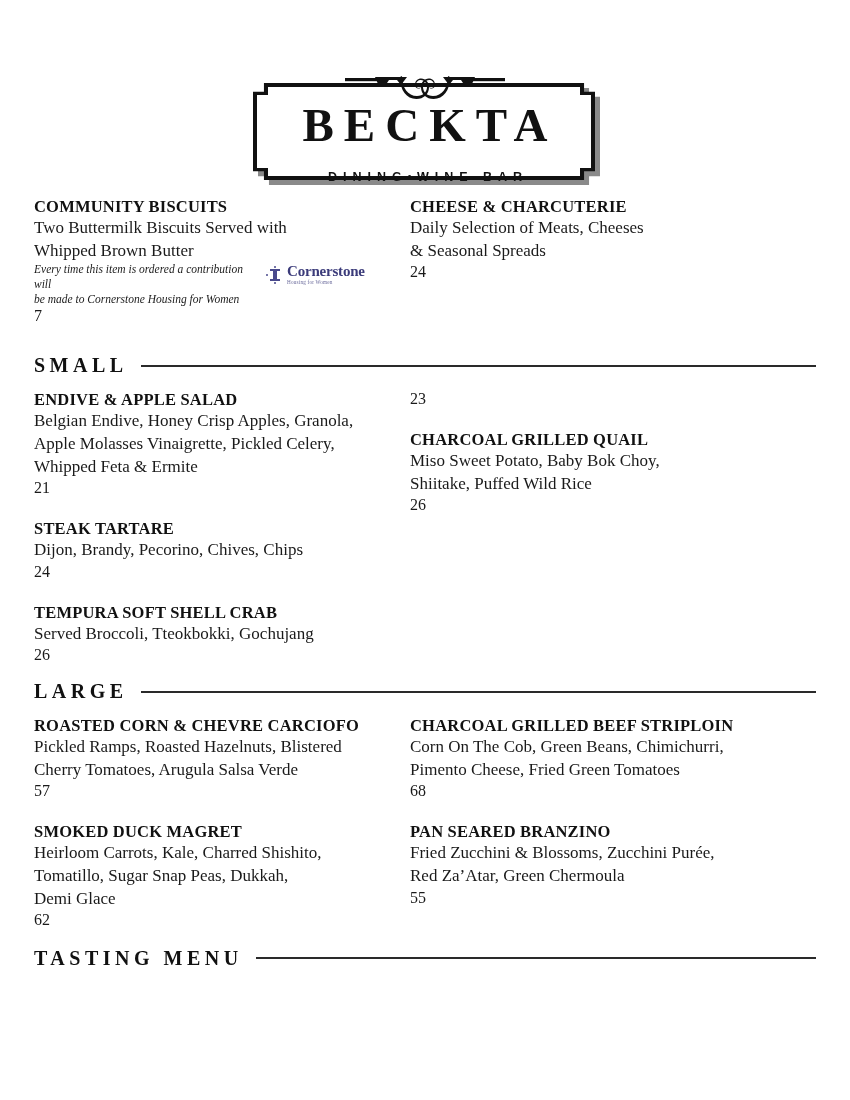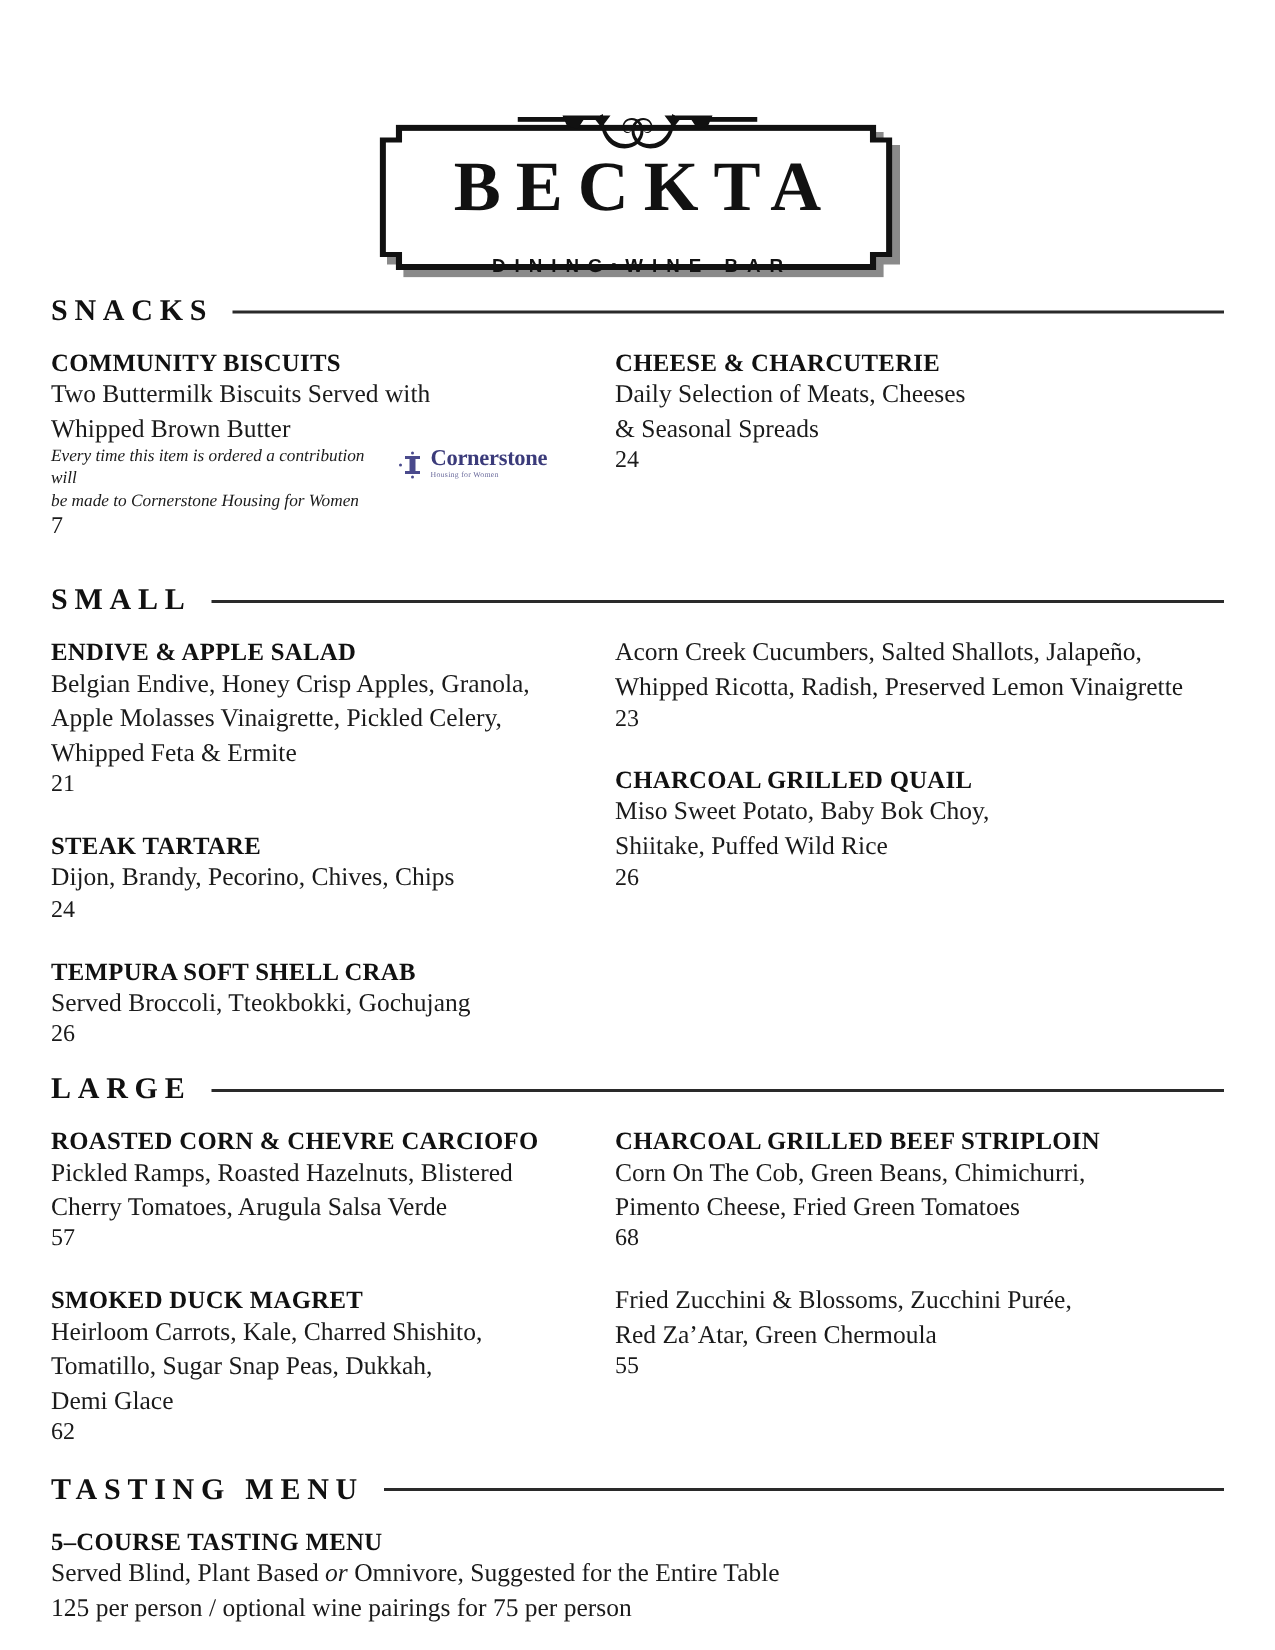--- a/index.html
+++ b/index.html
@@ -238,24 +238,20 @@
     </div>
 
     <div class="brand-name">BECKTA</div>
     <div class="brand-sub"><span>DINING</span><span class="bullet">▪</span><span>WINE BAR</span></div>
   </div>
 </div>
 
 <div class="menu">
 
   <div class="section section-snacks">
-    <div class="section-head">
-      <div class="section-title">SNACKS</div>
-      <div class="section-rule"></div>
-    </div>
     <div class="cols">
       <div class="col-left">
         <div class="item">
           <div class="item-name">COMMUNITY BISCUITS</div>
           <div class="item-desc">Two Buttermilk Biscuits Served with<br>Whipped Brown Butter</div>
           <div class="note-row">
             <div class="item-note">Every time this item is ordered a contribution will<br>be made to Cornerstone Housing for Women</div>
             <div class="cornerstone">
               <svg class="cs-mark" width="20" height="20" viewBox="0 0 20 20">
                 <circle cx="2" cy="10" r="1" fill="#4a4a8c"></circle>
@@ -300,21 +296,20 @@
           <div class="item-price">24</div>
         </div>
         <div class="item">
           <div class="item-name">TEMPURA SOFT SHELL CRAB</div>
           <div class="item-desc">Served Broccoli, Tteokbokki, Gochujang</div>
           <div class="item-price">26</div>
         </div>
       </div>
       <div class="col-right">
         <div class="item">
-          <div class="item-desc">Acorn Creek Cucumbers, Salted Shallots, Jalapeño,<br>Whipped Ricotta, Radish, Preserved Lemon Vinaigrette</div>
           <div class="item-price">23</div>
         </div>
         <div class="item">
           <div class="item-name">CHARCOAL GRILLED QUAIL</div>
           <div class="item-desc">Miso Sweet Potato, Baby Bok Choy,<br>Shiitake, Puffed Wild Rice</div>
           <div class="item-price">26</div>
         </div>
       </div>
     </div>
   </div>
@@ -337,32 +332,28 @@
           <div class="item-price">62</div>
         </div>
       </div>
       <div class="col-right">
         <div class="item">
           <div class="item-name">CHARCOAL GRILLED BEEF STRIPLOIN</div>
           <div class="item-desc">Corn On The Cob, Green Beans, Chimichurri,<br>Pimento Cheese, Fried Green Tomatoes</div>
           <div class="item-price">68</div>
         </div>
         <div class="item">
+          <div class="item-name">PAN SEARED BRANZINO</div>
           <div class="item-desc">Fried Zucchini &amp; Blossoms, Zucchini Purée,<br>Red Za’Atar, Green Chermoula</div>
           <div class="item-price">55</div>
         </div>
       </div>
     </div>
   </div>
 
   <div class="section">
     <div class="section-head">
       <div class="section-title">TASTING MENU</div>
       <div class="section-rule"></div>
     </div>
-    <div class="tasting-body">
-      <div class="item-name">5–COURSE TASTING MENU</div>
-      <div class="tasting-line"><span>Served Blind, Plant Based </span><em>or</em><span> Omnivore, Suggested for the Entire Table</span></div>
-      <div class="tasting-line">125 per person / optional wine pairings for 75 per person</div>
-    </div>
   </div>
 
 </div>
 
 </body></html>

